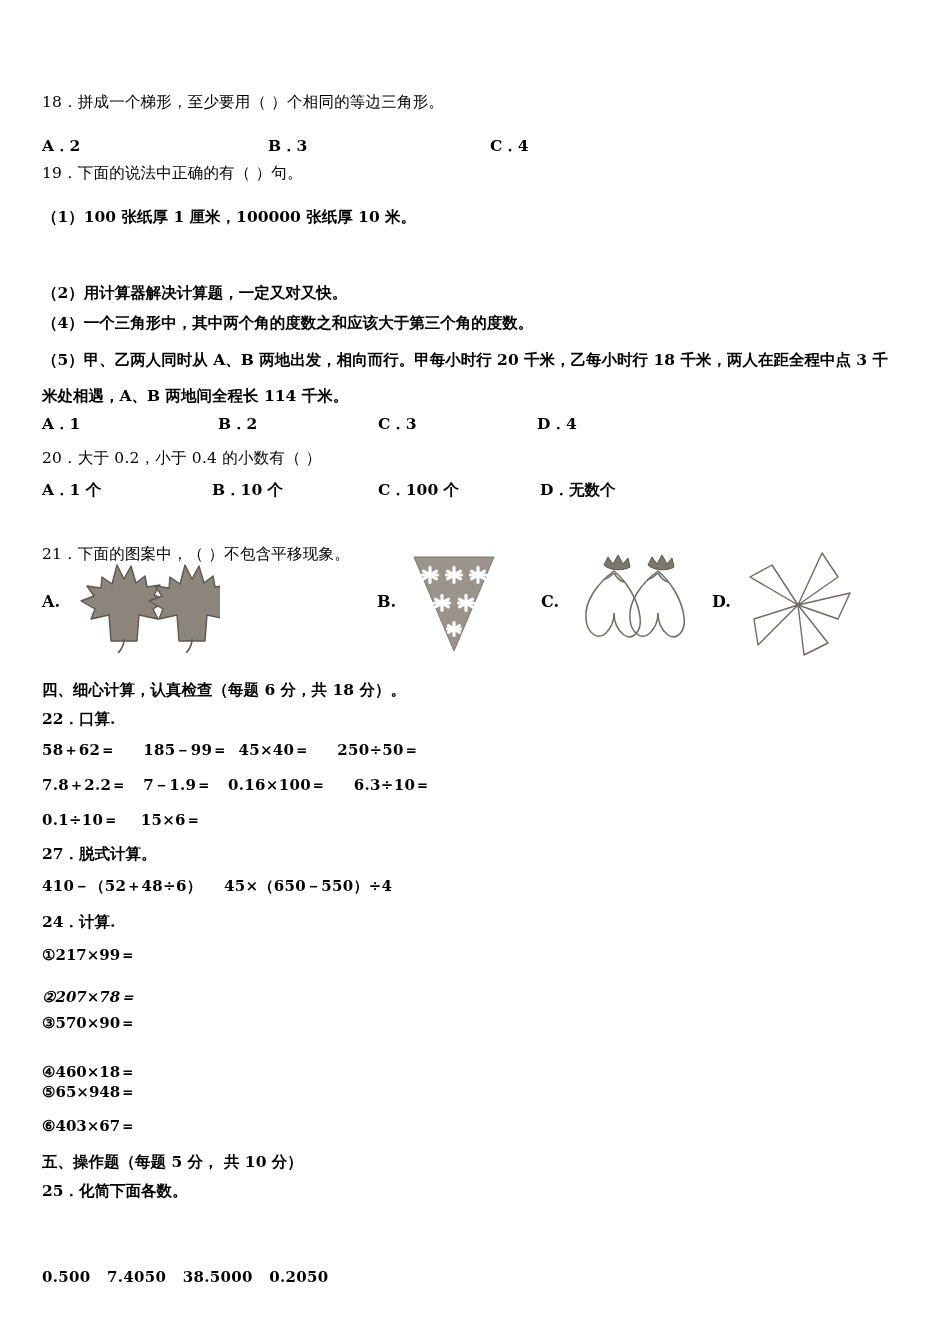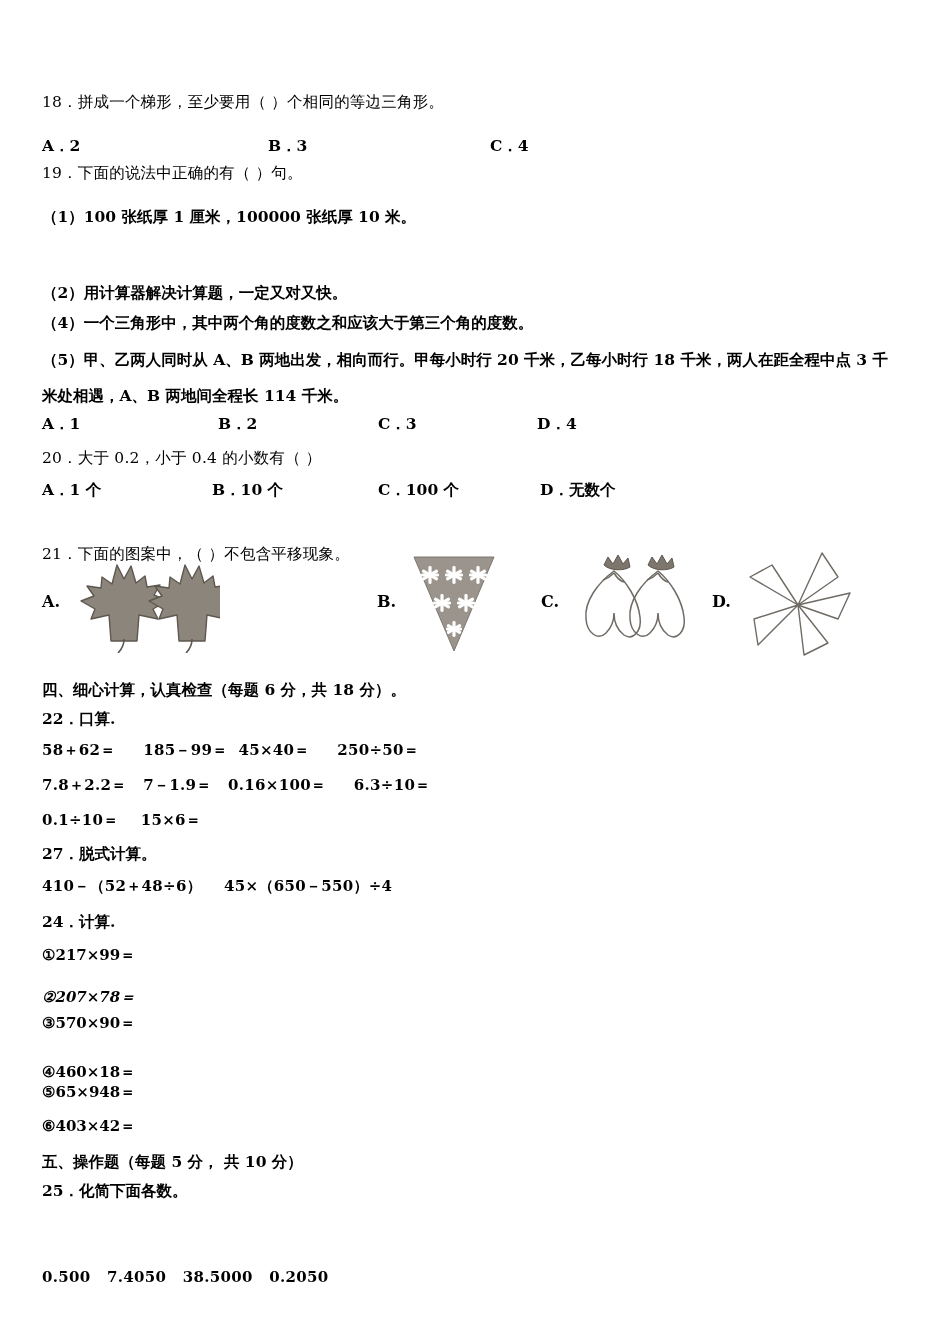--- a/index.html
+++ b/index.html
@@ -223,19 +223,19 @@
 
   <div class="row" style="top:844px;">27．脱式计算。</div>
   <div class="calcline" style="top:877px;">410－（52＋48÷6）    45×（650－550）÷4</div>
 
   <div class="row" style="top:912px;">24．计算.</div>
   <div class="numline" style="top:946px;">①217×99＝</div>
   <div class="numline" style="top:988px;font-style:italic;">②207×78＝</div>
   <div class="numline" style="top:1014px;">③570×90＝</div>
   <div class="numline" style="top:1048px;margin-top:15px;">④460×18＝</div>
   <div class="numline" style="top:1083px;">⑤65×948＝</div>
-  <div class="numline" style="top:1117px;">⑥403×42＝</div>
+  <div class="numline" style="top:1117px;">⑥403×67＝</div>
 
   <div class="row sec-head" style="top:1152px;">五、操作题（每题 5 分，  共 10 分）</div>
   <div class="row" style="top:1181px;">25．化简下面各数。</div>
   <div class="calcline" style="top:1268px;">0.500   7.4050   38.5000   0.2050</div>
 
 </div>
 
 </body></html>

